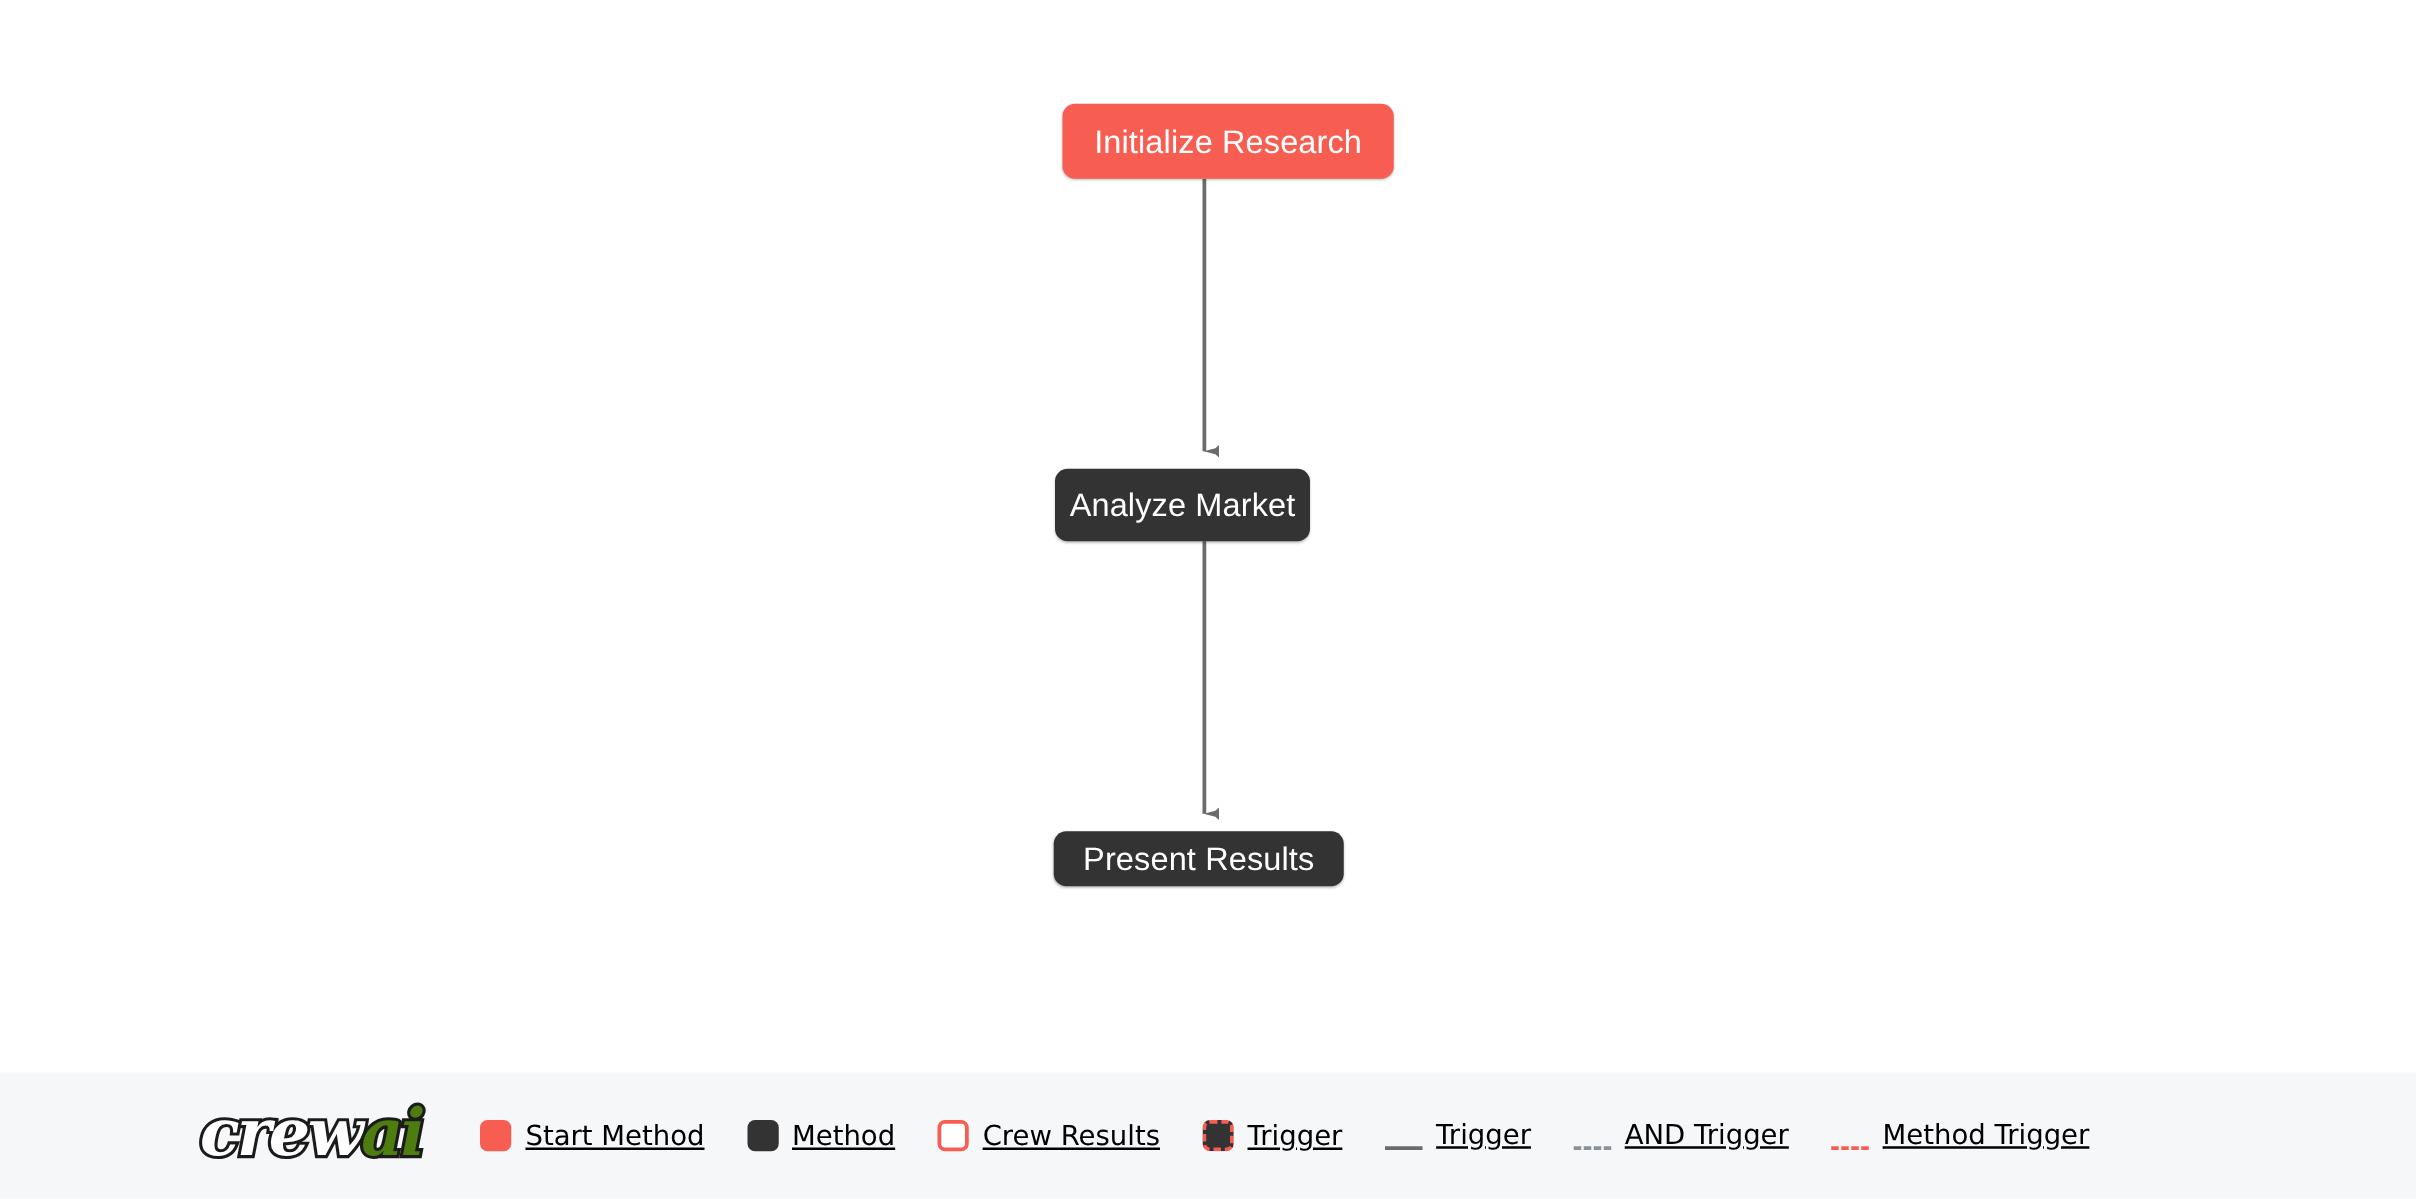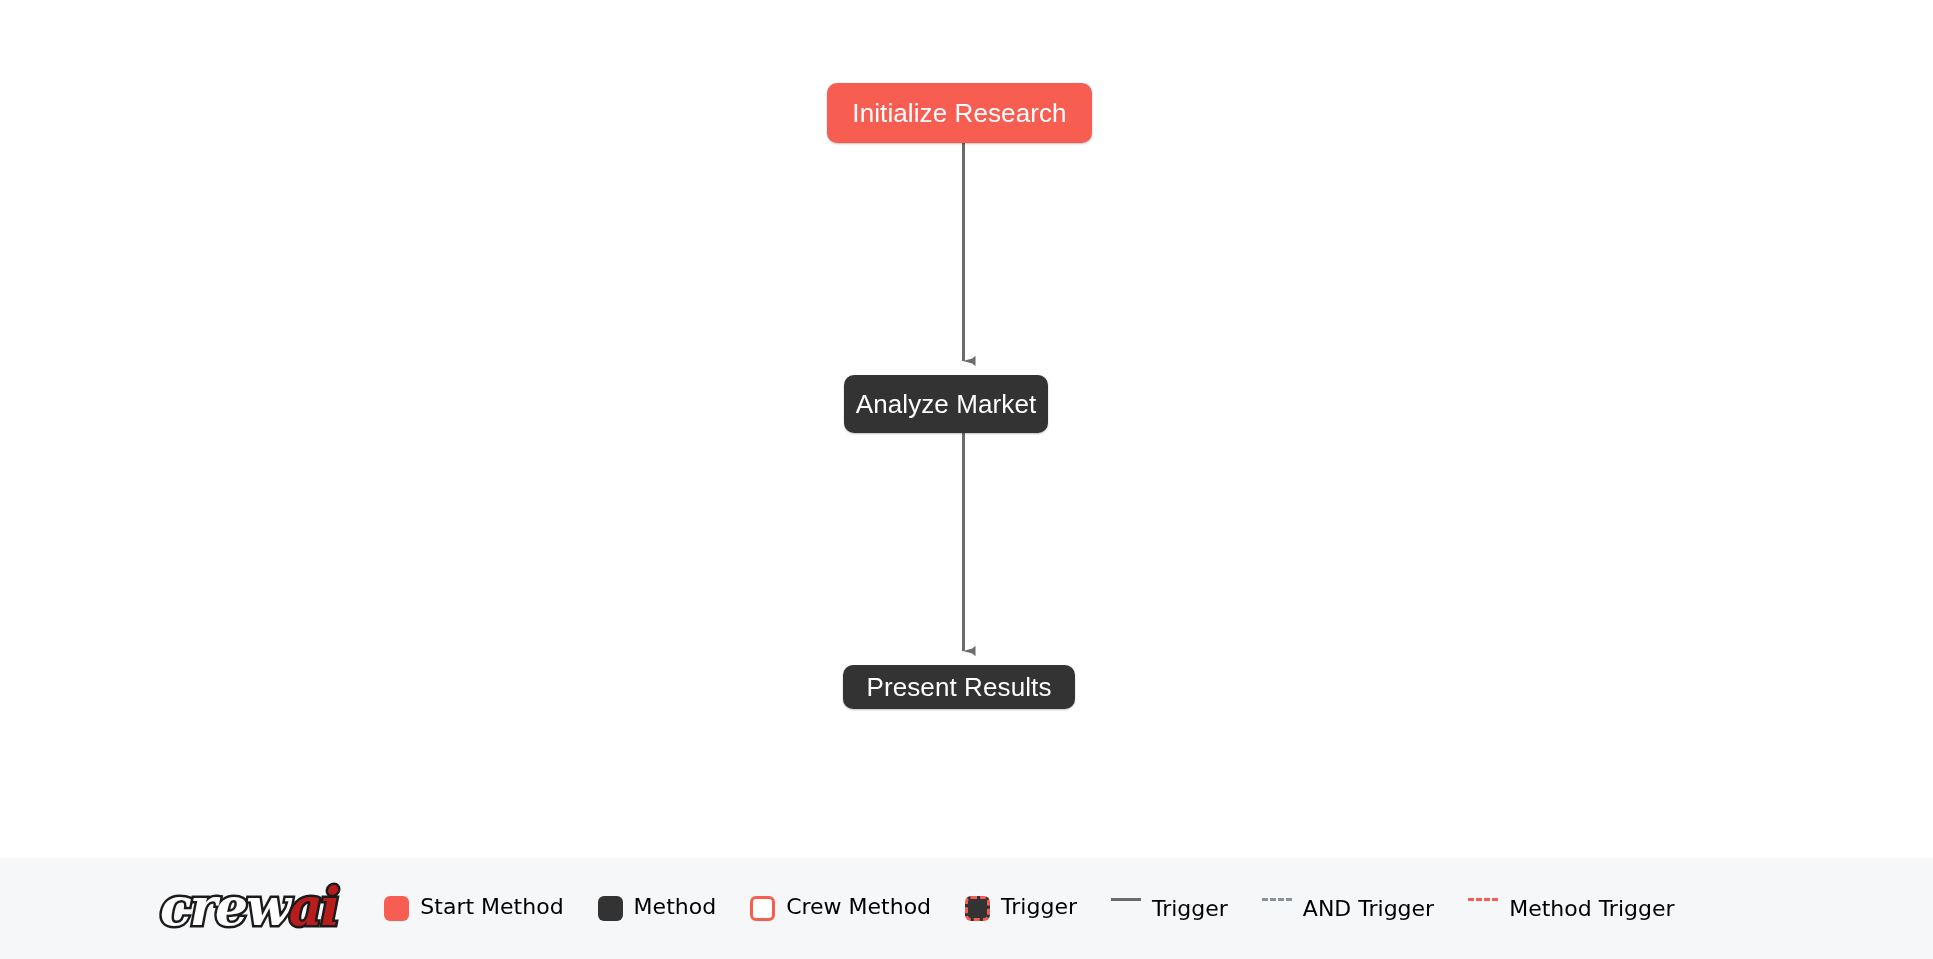--- a/index.html
+++ b/index.html
@@ -53,20 +53,21 @@
     line-height: 1;
     letter-spacing: 0.1px;
     white-space: nowrap;
     padding: 0 22px;
     cursor: pointer;
   }
 
   .node-start {
     background: #F85D52;
     box-shadow: 0 1px 2px rgba(0,0,0,0.25);
+    margin-left: 23px;
   }
 
   .node-method {
     background: #333333;
     box-shadow: 0 1px 2px rgba(0,0,0,0.25);
   }
 
   
   #legend-bar {
     position: absolute;
@@ -98,36 +99,37 @@
     letter-spacing: -2px;
     position: relative;
     top: -2px;
   }
   .logo-crew {
     color: #ffffff;
     -webkit-text-stroke: 5px #1b1b1b;
     paint-order: stroke fill;
   }
   .logo-ai {
-    color: #b91c1c;
+    color: #4d7c0f;
     -webkit-text-stroke: 5px #1b1b1b;
     paint-order: stroke fill;
   }
 
   .legend-items {
     display: flex;
     align-items: center;
     flex: 1 1 auto;
   }
 
   .legend-item {
     display: flex;
-    align-items: flex-start;
+    align-items: flex-end;
     margin-right: 34px;
     cursor: default;
+    text-decoration: underline;
   }
 
   .legend-label {
     font-family: "DejaVu Sans", sans-serif;
     font-size: 22px;
     color: #000000;
     white-space: nowrap;
     margin-left: 11px;
     line-height: 1;
   }
@@ -199,21 +201,21 @@
         <span class="legend-label">Start Method</span>
       </div>
 
       <div class="legend-item">
         <span class="swatch swatch-method"></span>
         <span class="legend-label">Method</span>
       </div>
 
       <div class="legend-item">
         <span class="swatch swatch-crew"></span>
-        <span class="legend-label">Crew Method</span>
+        <span class="legend-label">Crew Results</span>
       </div>
 
       <div class="legend-item">
         <span class="swatch swatch-router"></span>
         <span class="legend-label">Trigger</span>
       </div>
 
       <div class="legend-item">
         <span class="line-swatch line-solid"></span>
         <span class="legend-label">Trigger</span>

